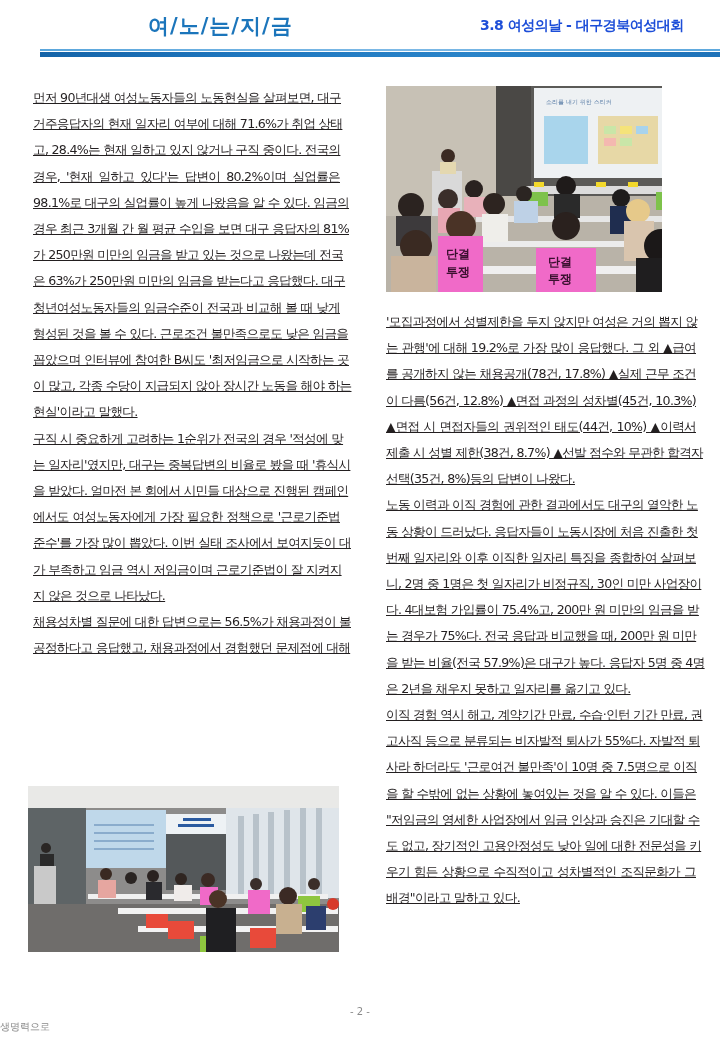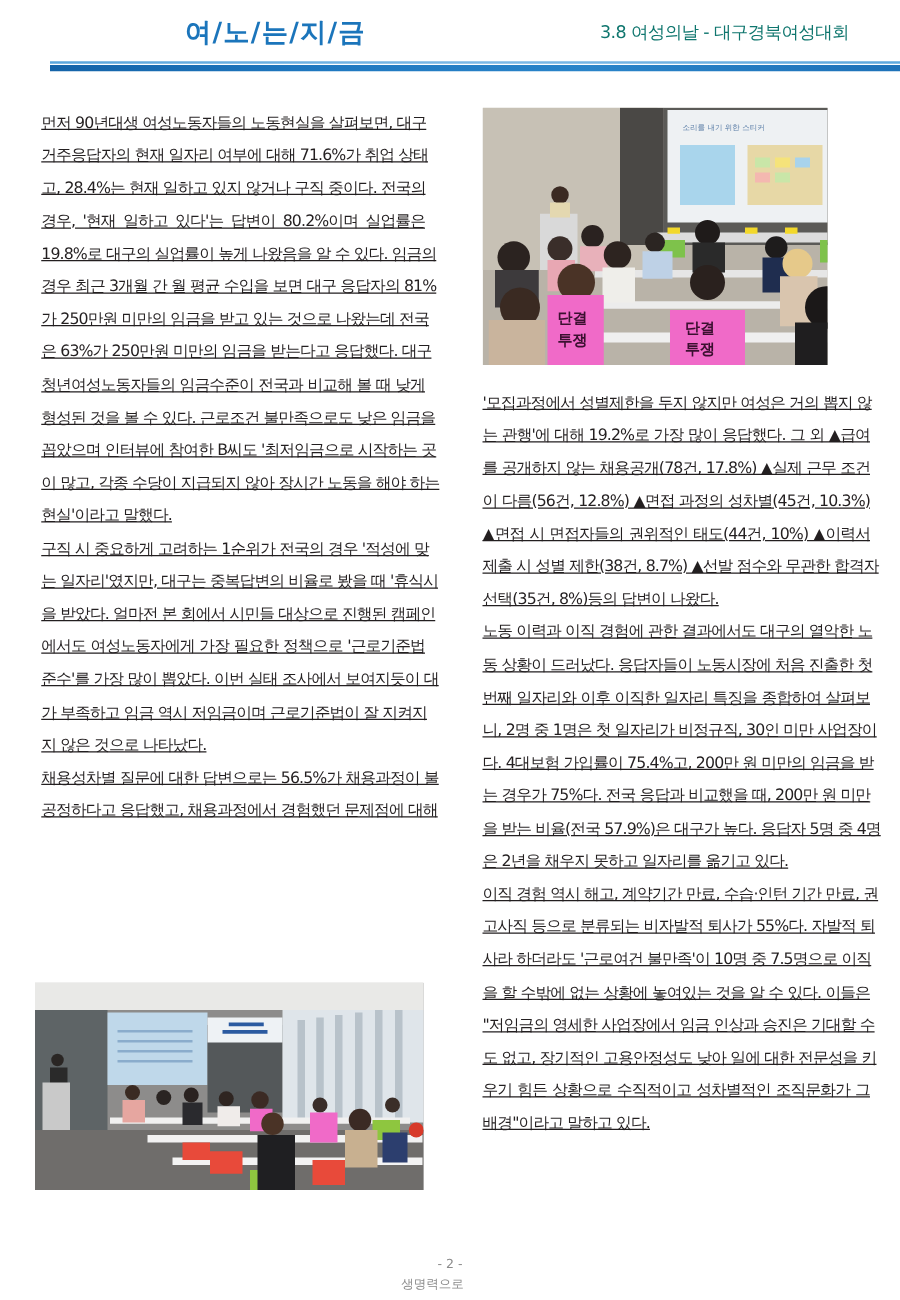--- a/index.html
+++ b/index.html
@@ -7,61 +7,61 @@
   body { position: relative; font-family: "DejaVu Sans", sans-serif; color: #231f20; }
 
   .header { position: absolute; left: 0; top: 0; width: 720px; height: 60px; margin-left: 40px; }
   .header-title {
     position: absolute; left: 108px; top: 12px;
     font-family: "DejaVu Sans", sans-serif; font-weight: bold;
     font-size: 21px; color: #1b75bb; letter-spacing: 1px;
   }
   .header-sub {
     position: absolute; left: 440px; top: 17px;
-    font-family: "DejaVu Sans", sans-serif; font-weight: normal;
-    font-size: 14px; color: #0f766e; letter-spacing: -0.5px;
+    font-family: "DejaVu Sans", sans-serif; font-weight: bold;
+    font-size: 14px; color: #1d4ed8; letter-spacing: -0.5px;
   }
   .rule-thin { position: absolute; left: 0; top: 49px; width: 720px; height: 2px;
     background: linear-gradient(90deg, #5aa6dc 0%, #7db9e6 50%, #5aa6dc 100%); }
   .rule-thick { position: absolute; left: 0; top: 52px; width: 720px; height: 5px;
     background: linear-gradient(90deg, #1463a8 0%, #1f78c0 30%, #2a84c9 60%, #1c6fb6 100%); }
 
   .col { position: absolute; font-size: 12.6px; line-height: 26.2px; letter-spacing: -0.7px; color: #231f20; text-decoration: underline; }
   .col-left { left: 33px; top: 85px; width: 307px; }
   .col-right { left: 386px; top: 309px; width: 310px; }
   .col p { text-align: justify; }
   .line { display: block; white-space: nowrap; text-align: justify; text-align-last: justify; }
   .line.last { text-align-last: left; }
 
   .photo { position: absolute; overflow: hidden; }
   .photo-top { left: 386px; top: 86px; width: 276px; height: 206px; }
   .photo-bottom { left: 28px; top: 786px; width: 311px; height: 166px; }
 
   .footer-page { position: absolute; left: 0; width: 720px; top: 1006px; text-align: center;
     font-size: 10px; color: #8a8a8a; }
-  .footer-name { position: absolute; left: 0; width: 692px; top: 1020px; text-align: center;
+  .footer-name { position: absolute; left: 0; width: 692px; top: 1020px; 
     font-size: 10px; color: #8a8a8a; }
 </style>
 </head>
 <body>
 
 <div class="header">
   <div class="header-title">여/노/는/지/금</div>
   <div class="header-sub">3.8 여성의날 - 대구경북여성대회</div>
   <div class="rule-thin"></div>
   <div class="rule-thick"></div>
 </div>
 
 <div class="col col-left">
   <p>
     <span class="line">먼저 90년대생 여성노동자들의 노동현실을 살펴보면, 대구</span>
     <span class="line">거주응답자의 현재 일자리 여부에 대해 71.6%가 취업 상태</span>
     <span class="line">고, 28.4%는 현재 일하고 있지 않거나 구직 중이다. 전국의</span>
     <span class="line">경우, '현재 일하고 있다'는 답변이 80.2%이며 실업률은</span>
-    <span class="line">19.8%로 대구의 실업률이 높게 나왔음을 알 수 있다. 임금의</span>
+    <span class="line">98.1%로 대구의 실업률이 높게 나왔음을 알 수 있다. 임금의</span>
     <span class="line">경우 최근 3개월 간 월 평균 수입을 보면 대구 응답자의 81%</span>
     <span class="line">가 250만원 미만의 임금을 받고 있는 것으로 나왔는데 전국</span>
     <span class="line">은 63%가 250만원 미만의 임금을 받는다고 응답했다. 대구</span>
     <span class="line">청년여성노동자들의 임금수준이 전국과 비교해 볼 때 낮게</span>
     <span class="line">형성된 것을 볼 수 있다. 근로조건 불만족으로도 낮은 임금을</span>
     <span class="line">꼽았으며 인터뷰에 참여한 B씨도 '최저임금으로 시작하는 곳</span>
     <span class="line">이 많고, 각종 수당이 지급되지 않아 장시간 노동을 해야 하는</span>
     <span class="line last">현실'이라고 말했다.</span>
   </p>
   <p>

